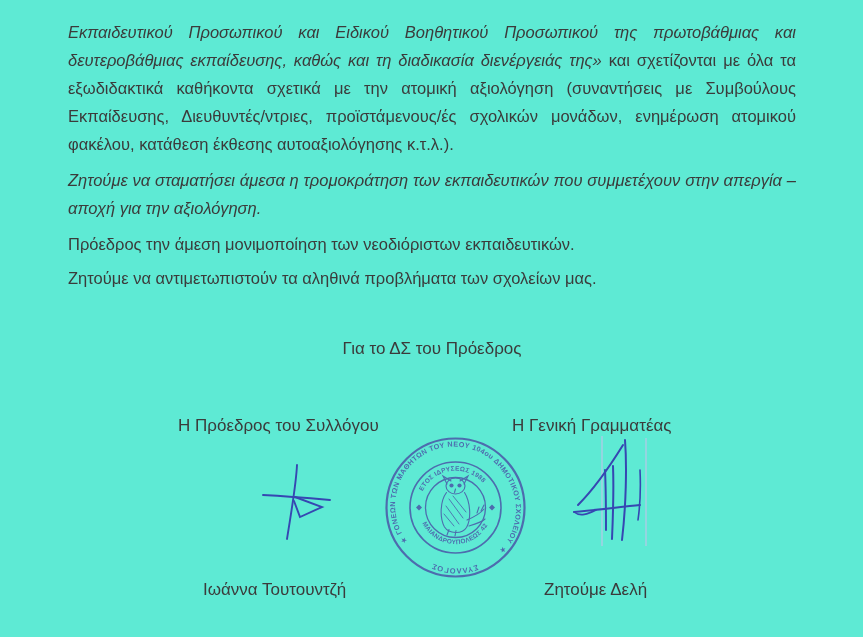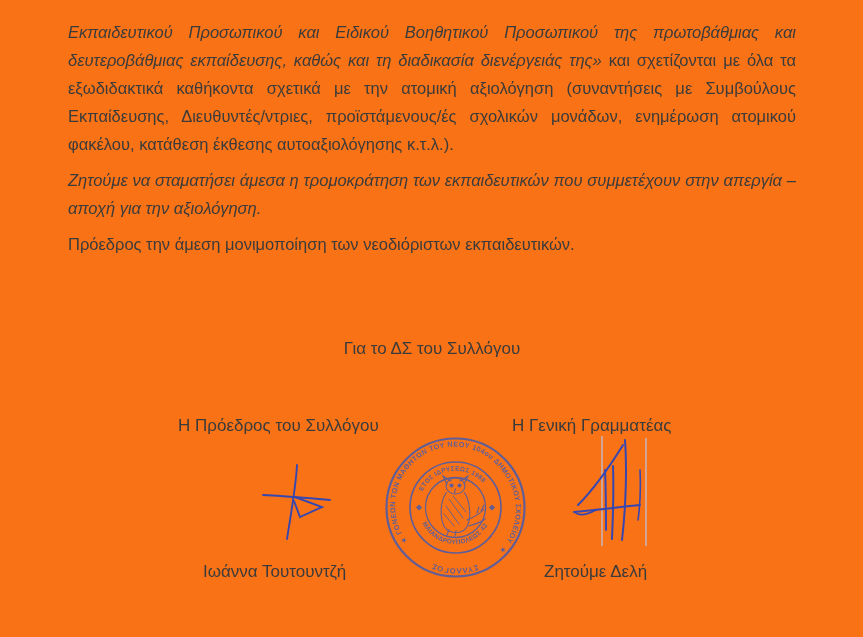--- a/index.html
+++ b/index.html
@@ -4,21 +4,21 @@
 <style>
   html,body{margin:0;padding:0;}
   body{
     width:863px;height:637px;
     background:#ffffff;
     font-family:"Liberation Sans", sans-serif;
     position:relative;
     overflow:hidden;
   }
   .page{
-    position:absolute;left:0;top:0;width:863px;height:637px;background:#f97316;
+    position:absolute;left:0;top:0;width:863px;height:637px;background:#5eead4;
   }
   .text-block{
     position:absolute;left:68px;top:18px;width:728px;
     color:#3b3b3b;font-size:16.5px;line-height:28px;
     text-align:justify;
   }
   .text-block p{margin:0;}
   .text-block p.p1{margin-bottom:8px;}
   .text-block p.p2{margin-bottom:8px;font-style:italic;}
   .text-block p.p3{margin-bottom:6px;}
@@ -26,42 +26,43 @@
   .committee{
     position:absolute;left:68px;top:335px;width:728px;
     color:#3b3b3b;font-size:17px;line-height:28px;text-align:center;
   }
   .role{
     position:absolute;top:414px;color:#3b3b3b;font-size:17px;line-height:24px;white-space:nowrap;
   }
   .role.left{left:178px;}
   .role.right{left:512px;}
   .sig-name{
-    position:absolute;top:560px;color:#3b3b3b;font-size:17px;line-height:24px;white-space:nowrap;
+    position:absolute;top:578px;color:#3b3b3b;font-size:17px;line-height:24px;white-space:nowrap;
   }
   .sig-name.left{left:203px;}
   .sig-name.right{left:544px;}
   .sig-svg{position:absolute;}
   .sig-left{left:258px;top:458px;width:76px;height:86px;}
   .sig-right{left:572px;top:436px;width:86px;height:112px;}
   .stamp{position:absolute;left:383px;top:434px;width:145px;height:147px;opacity:0.88;}
   .stamp text{font-family:"Liberation Sans", sans-serif;font-weight:bold;}
 </style>
 </head>
 <body>
 
 <div class="page">
 
   <div class="text-block">
     <p class="p1"><span class="it">Εκπαιδευτικού Προσωπικού και Ειδικού Βοηθητικού Προσωπικού της πρωτοβάθμιας και δευτεροβάθμιας εκπαίδευσης, καθώς και τη διαδικασία διενέργειάς της»</span><span> και σχετίζονται με όλα τα εξωδιδακτικά καθήκοντα σχετικά με την ατομική αξιολόγηση (συναντήσεις με Συμβούλους Εκπαίδευσης, Διευθυντές/ντριες, προϊστάμενους/ές σχολικών μονάδων, ενημέρωση ατομικού φακέλου, κατάθεση έκθεσης αυτοαξιολόγησης κ.τ.λ.).</span></p>
     <p class="p2">Ζητούμε να σταματήσει άμεσα η τρομοκράτηση των εκπαιδευτικών που συμμετέχουν στην απεργία – αποχή για την αξιολόγηση.</p>
     <p class="p3">Πρόεδρος την άμεση μονιμοποίηση των νεοδιόριστων εκπαιδευτικών.</p>
+    <p class="p4">Ζητούμε να αντιμετωπιστούν τα αληθινά προβλήματα των σχολείων μας.</p>
   </div>
 
-  <div class="committee">Για το ΔΣ του Συλλόγου</div>
+  <div class="committee">Για το ΔΣ του Πρόεδρος</div>
 
   <div class="role left">Η Πρόεδρος του Συλλόγου</div>
   <div class="role right">Η Γενική Γραμματέας</div>
 
   <svg class="sig-svg sig-left" viewBox="0 0 76 86">
     <g fill="none" stroke="#3647b2" stroke-width="1.9" stroke-linecap="round">
       <path d="M39,7 C38,28 33,55 29,81"></path>
       <path d="M5,37 C25,38 50,40 72,42"></path>
       <path d="M37,39 L64,49 L42,59 L36,43"></path>
     </g>

